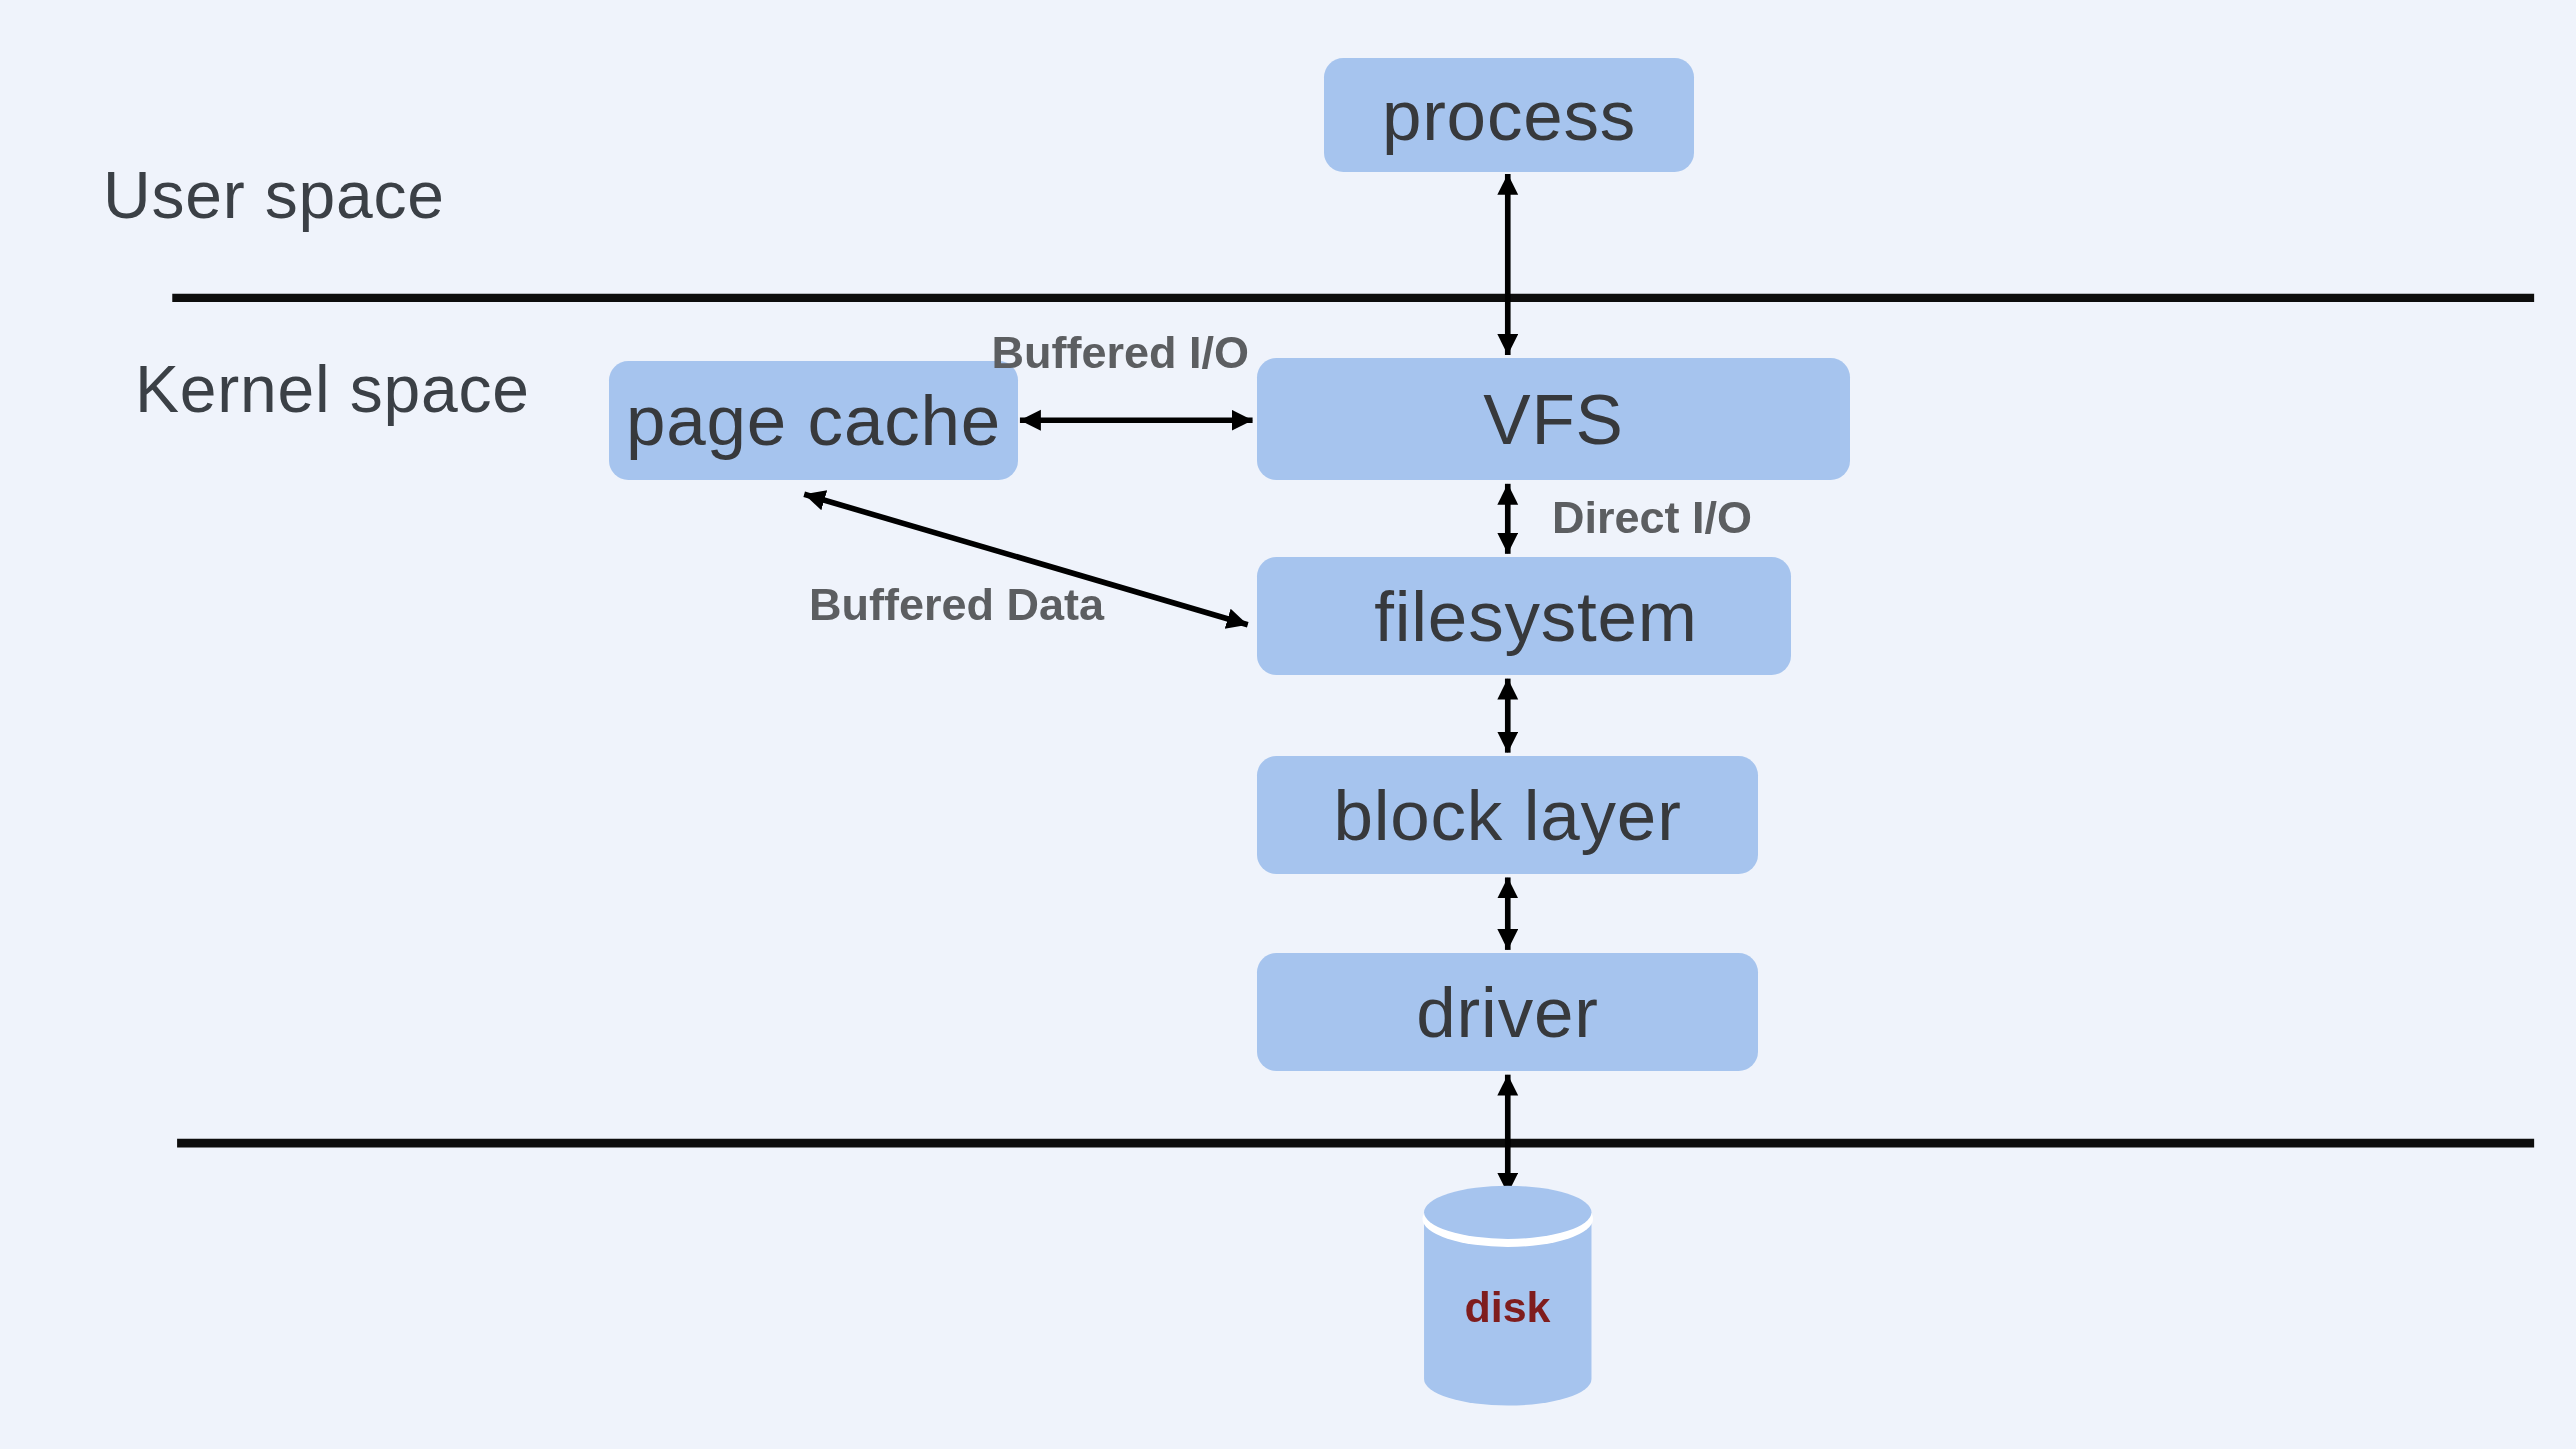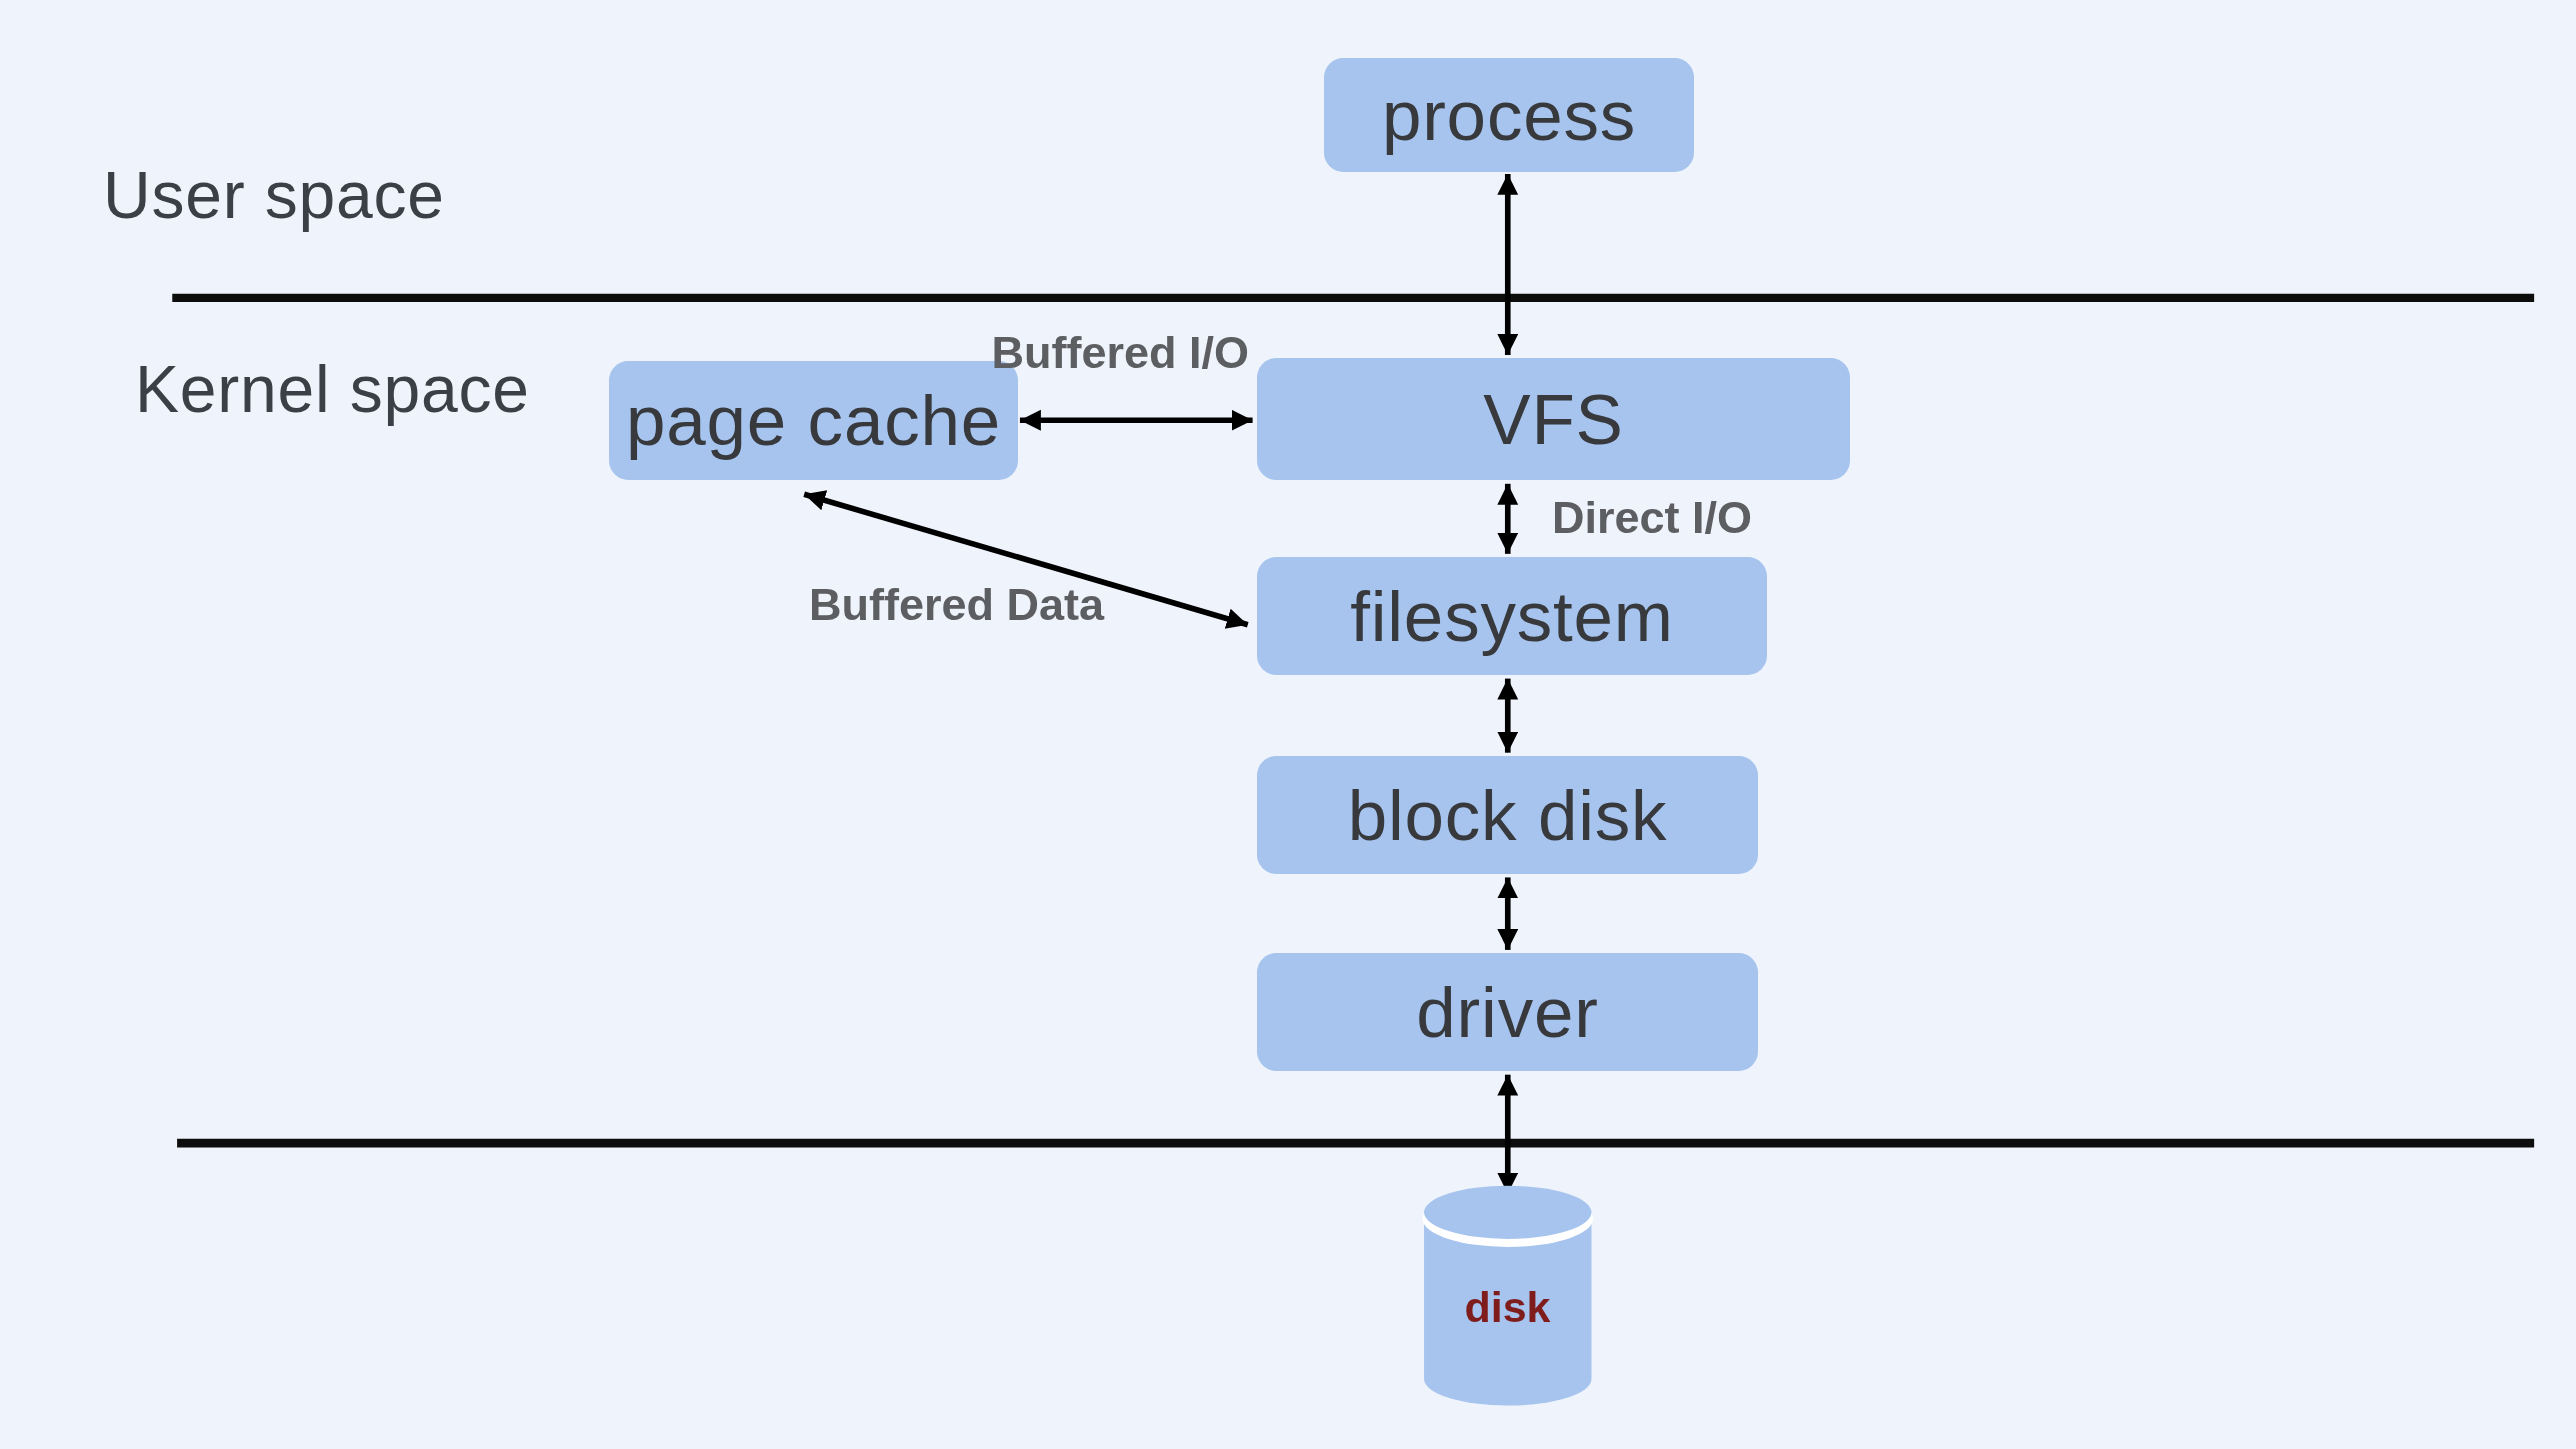--- a/index.html
+++ b/index.html
@@ -24,21 +24,21 @@
     background:var(--node-fill);
     border-radius:19.3px;
     display:flex;align-items:center;justify-content:center;
     color:var(--node-text);
     font-size:71px;line-height:1;
     letter-spacing:0.8px;
   }
   .node-process    {left:1324px;top:58px;  width:370px;height:114px;}
   .node-page-cache {left:609px; top:361px; width:409px;height:119px;}
   .node-vfs        {left:1257px;top:358px; width:593px;height:122px;}
-  .node-filesystem {left:1257px;top:557px; width:510px;height:118px;}
+  .node-filesystem {left:1257px;top:557px; width:510px;height:118px;padding-left:24px;}
   .node-block-layer{left:1257px;top:756px; width:501px;height:118px;}
   .node-driver     {left:1257px;top:953px;width:501px;height:118px;}
   .region-label{
     position:absolute;
     font-size:66px;line-height:1.1;
     color:var(--region-label-text);
     letter-spacing:0.8px;
   }
   .region-label-user  {left:103px;top:159px;}
   .region-label-kernel{left:103px;top:353px;margin-left:32px;}
@@ -95,21 +95,21 @@
 <div class="node node-page-cache">
   <span>page cache</span>
 </div>
 <div class="node node-vfs">
   <span>VFS</span>
 </div>
 <div class="node node-filesystem">
   <span>filesystem</span>
 </div>
 <div class="node node-block-layer">
-  <span>block disk</span>
+  <span>block layer</span>
 </div>
 <div class="node node-driver">
   <span>driver</span>
 </div>
 
 <div class="edge-label edge-label-buffered-io">Buffered I/O</div>
 <div class="edge-label edge-label-direct-io">Direct I/O</div>
 <div class="edge-label edge-label-buffered-data">Buffered Data</div>
 
 <div class="disk-label">disk</div>

